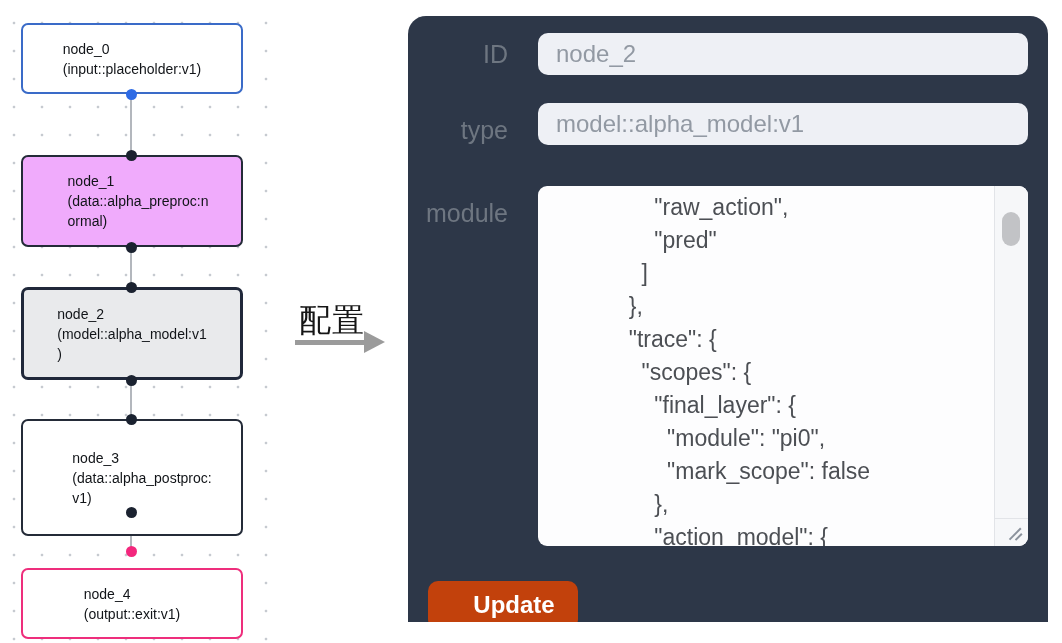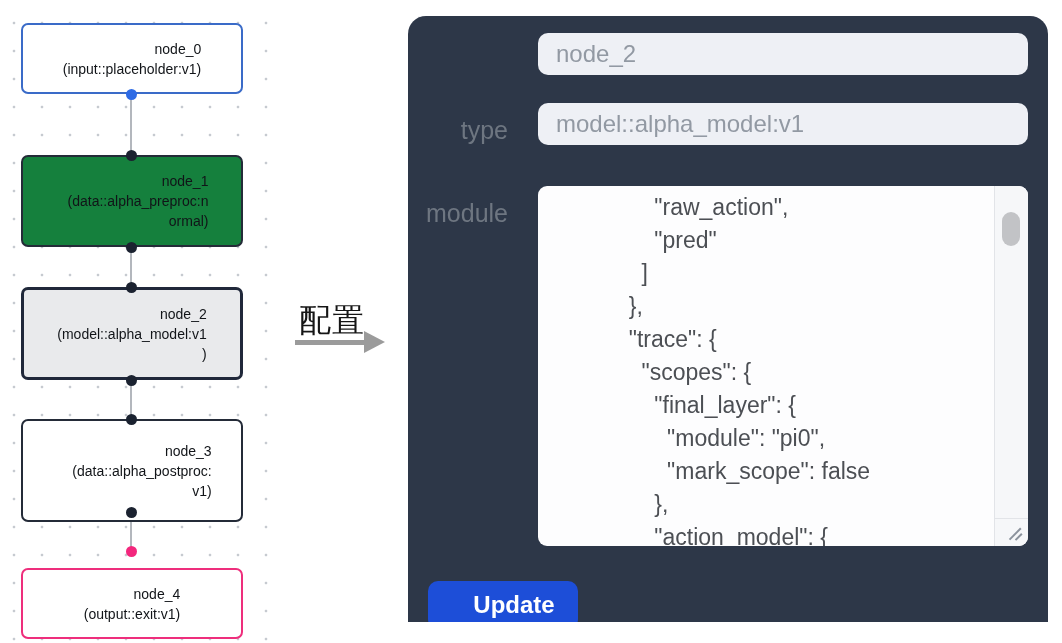--- a/index.html
+++ b/index.html
@@ -21,29 +21,29 @@
                   background-size: 36px 36px; background-position: 9px 0px; }
 
   
   .node {
     position: absolute;
     left: 21px; width: 222px;
     border: 2px solid #242b38;
     border-radius: 7px;
     background: #fff;
     display: flex; align-items: center; justify-content: center;
-    text-align: right;
+    text-align: left;
     font-size: 14px; line-height: 20px; color: #111418;
     white-space: pre-line;
     padding: 0 8px;
   }
   #node-0 { top: 23px;  height: 71px; }
   #node-1 { top: 155px; height: 92px; }
   #node-2 { top: 287px; height: 93px; }
-  #node-3 { top: 419px; height: 103px; padding-left: 28px; }
+  #node-3 { top: 419px; height: 117px; padding-left: 28px; }
   #node-4 { top: 551px; height: 71px; }
 
   .edge {
     position: absolute; left: 130px; width: 2px;
     background: #b3b7bd;
   }
   .port {
     position: absolute; left: 125.5px; width: 11px; height: 11px;
     border-radius: 50%; background: #1b2230;
   }
@@ -147,21 +147,21 @@
 
 <div id="left-canvas" class="canvas"></div>
 
 <div class="edge" style="top:94px;  height:61px;"></div>
 <div class="edge" style="top:247px; height:40px;"></div>
 <div class="edge" style="top:380px; height:39px;"></div>
 <div class="edge" style="top:512px; height:39px;"></div>
 
 <div id="node-0" class="node" style="border-color: rgb(58, 107, 200); border-width: 2px; background: rgb(255, 255, 255);">node_0
 (input::placeholder:v1)</div>
-<div id="node-1" class="node" style="border-color: rgb(36, 43, 56); border-width: 2px; background: #15803d; padding-left: 20px;">node_1
+<div id="node-1" class="node" style="border-color: rgb(36, 43, 56); border-width: 2px; background: #f0abfc; padding-left: 20px;">node_1
 (data::alpha_preproc:n
 ormal)</div>
 <div id="node-2" class="node" style="border-color: rgb(32, 40, 58); border-width: 3px; background: rgb(233, 234, 236);">node_2
 (model::alpha_model:v1
 )</div>
 <div id="node-3" class="node" style="border-color: rgb(36, 43, 56); border-width: 2px; background: rgb(255, 255, 255);">node_3
 (data::alpha_postproc:
 v1)</div>
 <div id="node-4" class="node" style="border-color: rgb(238, 46, 124); border-width: 2px; background: rgb(255, 255, 255); margin-top: 17px;">node_4
 (output::exit:v1)</div>
@@ -175,20 +175,21 @@
 <div class="port" style="top: 506.5px; background: rgb(27, 34, 48);"></div>
 <div class="port" style="top: 545.5px; background: rgb(243, 39, 125);"></div>
 
 <div id="config-arrow-label">配置</div>
 <div id="arrow-shaft"></div>
 <div id="arrow-head"></div>
 
 <div id="right-canvas" class="canvas"></div>
 
 <div id="panel" style="background: rgb(45, 55, 72);">
+  <div id="label-id" class="field-label">ID</div>
   <input id="input-id" class="panel-input" type="text" value="node_2" style="">
 
   <div id="label-type" class="field-label">type</div>
   <input id="input-type" class="panel-input" type="text" value="model::alpha_model:v1" style="">
 
   <div id="label-config" class="field-label">module</div>
 
   <div id="config-box">
     <div id="config-text">      "raw_action",
       "pred"
@@ -204,14 +205,14 @@
     <div id="config-scroll-gutter">
       <div id="config-scroll-thumb"></div>
       <div id="gutter-divider"></div>
       <div id="resize-handle">
         <span class="rz rz1"></span>
           <span class="rz rz2"></span>
       </div>
     </div>
   </div>
 
-  <button id="update-button" style="background: #1d4ed8; padding-left: 22px;">Update</button>
+  <button id="update-button" style="background: #c2410c; padding-left: 22px;">Update</button>
 </div>
 
 </body></html>

